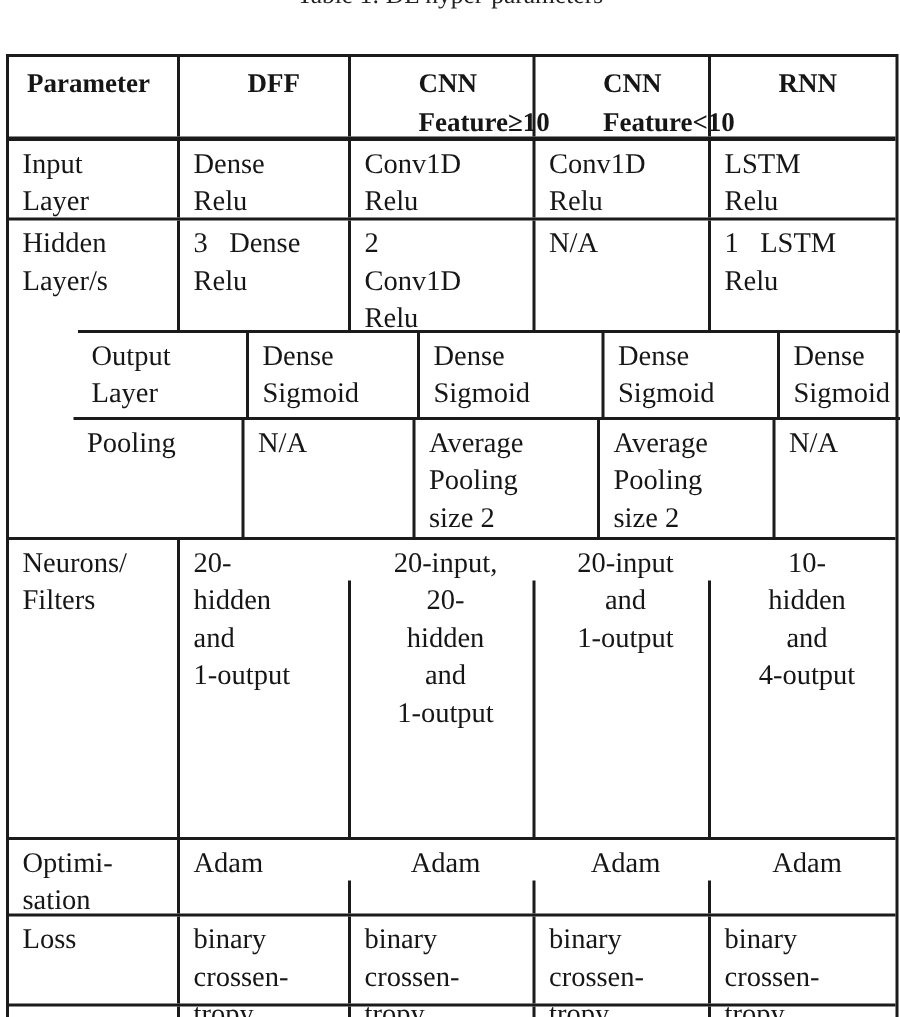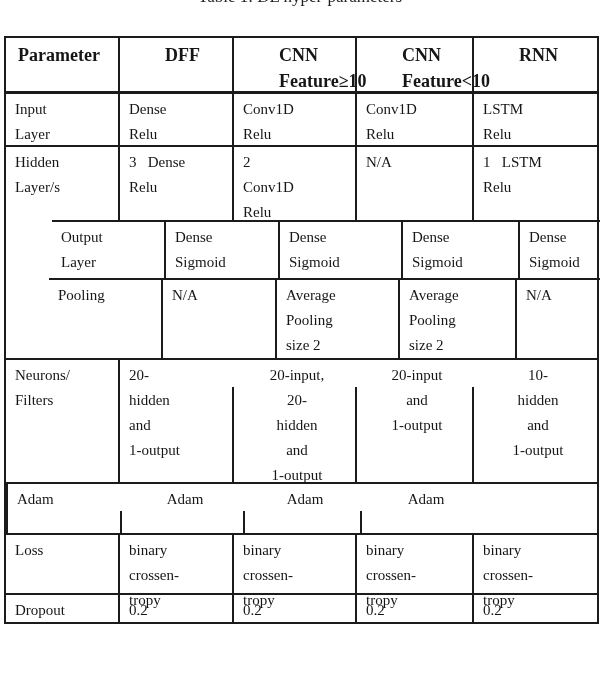--- a/index.html
+++ b/index.html
@@ -29,28 +29,28 @@
     border: 2px solid #1b1b1b;
     background: #fff;
   }
 
   .row { display: flex; width: 100%; border-top: 2px solid #1b1b1b; }
   .row.header { border-top: none; height: 53px; }
   .row.r-input   { height: 54px; border-top-width: 3px; }
   .row.r-hidden  { height: 75px; }
   .row.r-output  { height: 58px; margin-left: 46px; }
   .row.r-pooling { height: 80px; margin-left: 43px; }
-  .row.r-neurons { height: 124px; }
+  .row.r-neurons { height: 200px; }
   .row.r-optim   { height: 51px; }
   .row.r-loss    { height: 60px; justify-content: flex-end; }
   .row.r-dropout { height: 29px; align-items: center; }
 
   .cell {
     white-space: pre-wrap;
-    font-size: 15px;
+    font-size: 19px;
     line-height: 25px;
     padding: 3px 2px 0 9px;
     overflow: visible;
   }
   .c1 { width: 112px; }
   .c2 { width: 114px; }
   .c3 { width: 123px; }
   .c4 { width: 117px; }
   .c5 { width: 125px; }
   .cell:not(.c1) { border-left: 2px solid #1b1b1b; }
@@ -161,24 +161,26 @@
 20-
 hidden
 and
 1-output</div>
       <div class="cell c4">20-input
 and
 1-output</div>
       <div class="cell c5">10-
 hidden
 and
-1-output</div>
+4-output</div>
     </div>
 
     <div class="row r-optim split">
+      <div class="cell c1">Optimi-
+sation</div>
       <div class="cell c2">Adam</div>
       <div class="cell c3">Adam</div>
       <div class="cell c4">Adam</div>
       <div class="cell c5">Adam</div>
     </div>
 
     <div class="row r-loss">
       <div class="cell c1">Loss</div>
       <div class="cell c2">binary
 crossen-

